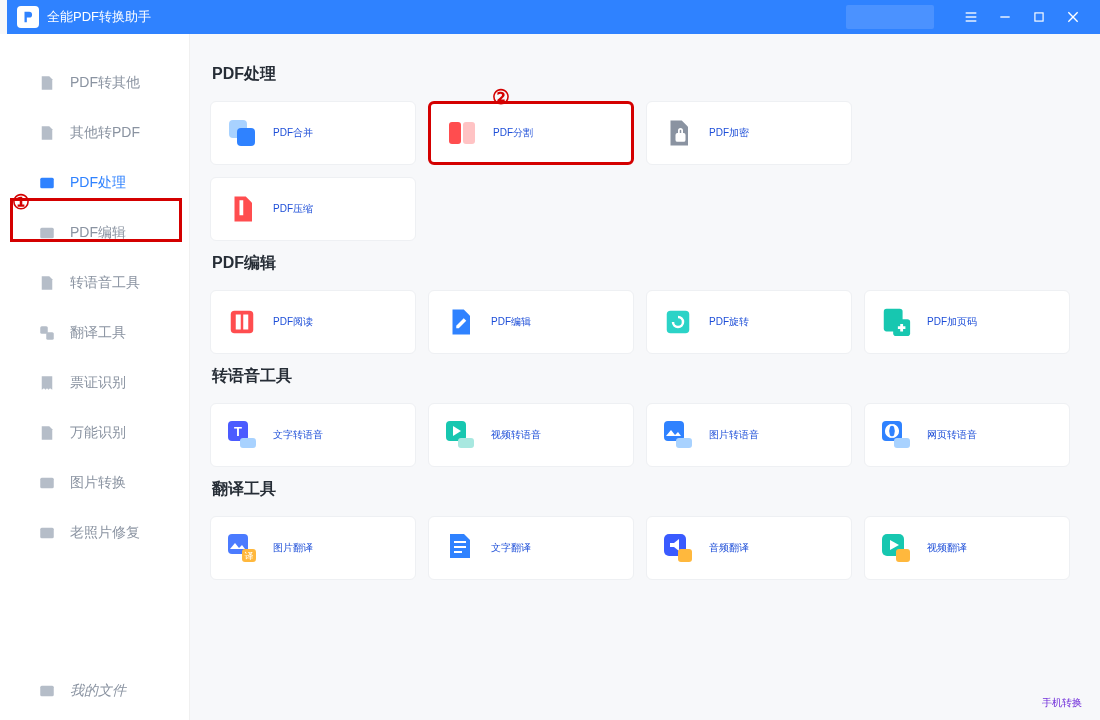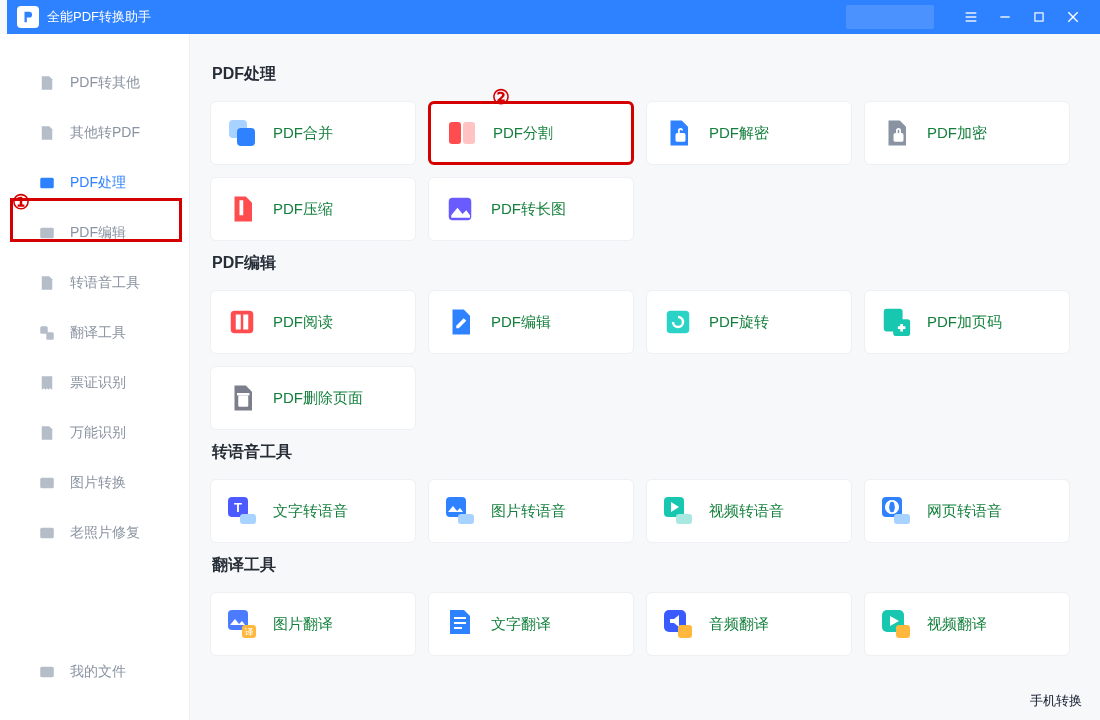--- a/index.html
+++ b/index.html
@@ -22,38 +22,38 @@
   .side-list { display:flex; flex-direction:column; gap:0; }
   .side-item { height: 50px; display:flex; align-items:center; padding-left:38px; font-size:14px; color:#8a93a1; cursor:pointer; position:relative; background:#fff;text-align:right;}
   .side-item.active { color:#2f82ff; }
   .side-item .sicon { width:18px; height:18px; margin-right:14px; display:flex; align-items:center; justify-content:center;}
   .side-item .sicon svg { width:18px; height:18px; }
   .side-item.active .sicon svg { fill:#2f82ff; }
   .side-item:not(.active) .sicon svg { fill:#b5bdc8; }
 
   .side-redbox { position:absolute; left:10px; top:164px; width:172px; height:44px; border:3px solid #d40000; pointer-events:none; }
 
-  .side-bottom { position:absolute; bottom:26px; left:0; right:0; }
+  .side-bottom { position:absolute; bottom:7px; left:0; right:0;font-style:italic; }
   .side-bottom .side-item { height:44px; }
 
   
   .main { flex:1; padding: 20px 16px 10px 20px; overflow-y:auto; }
   .section-title { font-size:16px; font-weight:600; color:#262d36; margin:10px 0 16px 2px; }
   .card-row { display:grid; grid-template-columns: repeat(4, 206px); gap:12px; margin-bottom:12px;}
   .card { height:64px; background:#fff; border:1px solid #eef0f3; border-radius:6px; display:flex; align-items:center; padding-left:14px; cursor:pointer; position:relative; }
   .card.highlight { border:3px solid #d40000; }
   .card .cicon { width:34px; height:34px; margin-right:14px; display:flex; align-items:center; justify-content:center; border-radius:6px; }
-  .card .clabel { font-size:15px; color:#15803d; }
+  .card .clabel { font-size:10px; color:#1d4ed8; }
 
   
   .anno { position:absolute; color:#d40000; font-size:20px; font-weight:bold; pointer-events:none; }
   .anno1 { left:12px; top:190px; }
   .anno2 { left:492px; top:85px; }
 
-  .footer-tag { position:absolute; right:18px; bottom:10px; font-size:13px; color:#0f172a;}
+  .footer-tag { position:absolute; right:18px; bottom:10px; font-size:10px; color:#6d28d9;}
 
 </style>
 </head>
 <body>
 
 <div class="titlebar">
   <div class="logo">
     <svg viewBox="0 0 24 24">
         <path fill="#2f82ff" d="M6 3h8a5 5 0 0 1 0 10H10v8H6z"></path>
       </svg>
@@ -203,56 +203,37 @@
           <svg width="34" height="34" viewBox="0 0 34 34">
               <rect x="4" y="6" width="12" height="22" rx="3" fill="#ff4d4f"></rect>
               <rect x="18" y="6" width="12" height="22" rx="3" fill="#ffc3c4"></rect>
             </svg>
         </span>
         <span class="clabel">PDF分割</span>
       </div>
       <div class="card">
         <span class="cicon">
           <svg width="30" height="30" viewBox="0 0 24 24">
-              <path fill="#2f82ff" d="M6 2h9l5 5v15H6z"></path>
-              <rect x="10" y="12" width="8" height="7" rx="1.5" fill="#fff"></rect>
-              <path fill="#fff" d="M12 12v-2a2 2 0 0 1 4 0h-1.4a.6.6 0 0 0-1.2 0v2z"></path>
-            </svg>
-        </span>
-        <span class="clabel">PDF解密</span>
-      </div>
-      <div class="card">
-        <span class="cicon">
-          <svg width="30" height="30" viewBox="0 0 24 24">
               <path fill="#8a93a1" d="M6 2h9l5 5v15H6z"></path>
               <rect x="10" y="12" width="8" height="7" rx="1.5" fill="#fff"></rect>
               <path fill="#fff" d="M12 12v-2a2 2 0 0 1 4 0v2h-1.4v-2a.6.6 0 0 0-1.2 0v2z"></path>
             </svg>
         </span>
         <span class="clabel">PDF加密</span>
       </div>
     </div>
     <div class="card-row">
       <div class="card">
         <span class="cicon">
           <svg width="30" height="30" viewBox="0 0 24 24">
               <path fill="#ff4d4f" d="M6 2h9l5 5v15H6z"></path>
               <rect x="10" y="5" width="3" height="12" fill="#fff"></rect>
             </svg>
         </span>
         <span class="clabel">PDF压缩</span>
-      </div>
-      <div class="card">
-        <span class="cicon">
-          <svg width="30" height="30" viewBox="0 0 24 24">
-              <rect x="3" y="3" width="18" height="18" rx="3" fill="#6a5bff"></rect>
-              <path fill="#fff" d="M5 17l5-6 4 5 3-3 3 4v2H5z"></path>
-            </svg>
-        </span>
-        <span class="clabel">PDF转长图</span>
       </div>
     </div>
 
     <div class="section-title">PDF编辑</div>
     <div class="card-row">
       <div class="card">
         <span class="cicon">
           <svg width="30" height="30" viewBox="0 0 24 24">
               <rect x="3" y="3" width="18" height="18" rx="3" fill="#ff4d4f"></rect>
               <path fill="#fff" d="M7 6h4v12H7zM13 6h4v12h-4z"></path>
@@ -282,64 +263,52 @@
         <span class="cicon">
           <svg width="32" height="32" viewBox="0 0 34 34">
               <rect x="4" y="3" width="20" height="24" rx="3" fill="#17c7b0"></rect>
               <rect x="14" y="14" width="18" height="18" rx="3" fill="#17c7b0"></rect>
               <path stroke="#fff" stroke-width="3" d="M23 19v8M19 23h8"></path>
             </svg>
         </span>
         <span class="clabel">PDF加页码</span>
       </div>
     </div>
-    <div class="card-row">
-      <div class="card">
-        <span class="cicon">
-          <svg width="30" height="30" viewBox="0 0 24 24">
-              <path fill="#7b7f8b" d="M6 2h9l5 5v15H6z"></path>
-              <rect x="9" y="10" width="8" height="9" rx="1" fill="#fff"></rect>
-              <rect x="8" y="8" width="10" height="2" fill="#fff"></rect>
-            </svg>
-        </span>
-        <span class="clabel">PDF删除页面</span>
-      </div>
-    </div>
 
     <div class="section-title">转语音工具</div>
     <div class="card-row">
       <div class="card">
         <span class="cicon">
           <svg width="34" height="34" viewBox="0 0 34 34">
               <rect x="3" y="3" width="20" height="20" rx="4" fill="#4b5bff"></rect>
               <text x="13" y="18" fill="#fff" font-size="13" font-weight="bold" text-anchor="middle">T</text>
               <rect x="15" y="20" width="16" height="10" rx="3" fill="#a8d2ff"></rect>
             </svg>
         </span>
         <span class="clabel">文字转语音</span>
       </div>
       <div class="card">
         <span class="cicon">
           <svg width="34" height="34" viewBox="0 0 34 34">
+              <rect x="3" y="3" width="20" height="20" rx="4" fill="#17c7b0"></rect>
+              <path fill="#fff" d="M10 8l8 5-8 5z"></path>
+              <rect x="15" y="20" width="16" height="10" rx="3" fill="#a8e8e0"></rect>
+            </svg>
+        </span>
+        <span class="clabel">视频转语音</span>
+      </div>
+      <div class="card">
+        <span class="cicon">
+          <svg width="34" height="34" viewBox="0 0 34 34">
               <rect x="3" y="3" width="20" height="20" rx="4" fill="#2f82ff"></rect>
               <path fill="#fff" d="M5 18l5-6 4 5 3-3 3 4H5z"></path>
               <rect x="15" y="20" width="16" height="10" rx="3" fill="#a8d2ff"></rect>
             </svg>
         </span>
         <span class="clabel">图片转语音</span>
-      </div>
-      <div class="card">
-        <span class="cicon">
-          <svg width="34" height="34" viewBox="0 0 34 34">
-              <rect x="3" y="3" width="20" height="20" rx="4" fill="#17c7b0"></rect>
-              <path fill="#fff" d="M10 8l8 5-8 5z"></path>
-              <rect x="15" y="20" width="16" height="10" rx="3" fill="#a8e8e0"></rect>
-            </svg>
-        </span>
-        <span class="clabel">视频转语音</span>
       </div>
       <div class="card">
         <span class="cicon">
           <svg width="34" height="34" viewBox="0 0 34 34">
               <rect x="3" y="3" width="20" height="20" rx="4" fill="#2f82ff"></rect>
               <path fill="#fff" d="M13 6a7 7 0 0 1 0 14 10 10 0 0 0 0-14z M13 6a7 7 0 0 0 0 14 10 10 0 0 1 0-14z"></path>
               <circle cx="13" cy="13" r="6" fill="none" stroke="#fff" stroke-width="1.5"></circle>
               <rect x="15" y="20" width="16" height="10" rx="3" fill="#a8d2ff"></rect>
             </svg>
         </span>

